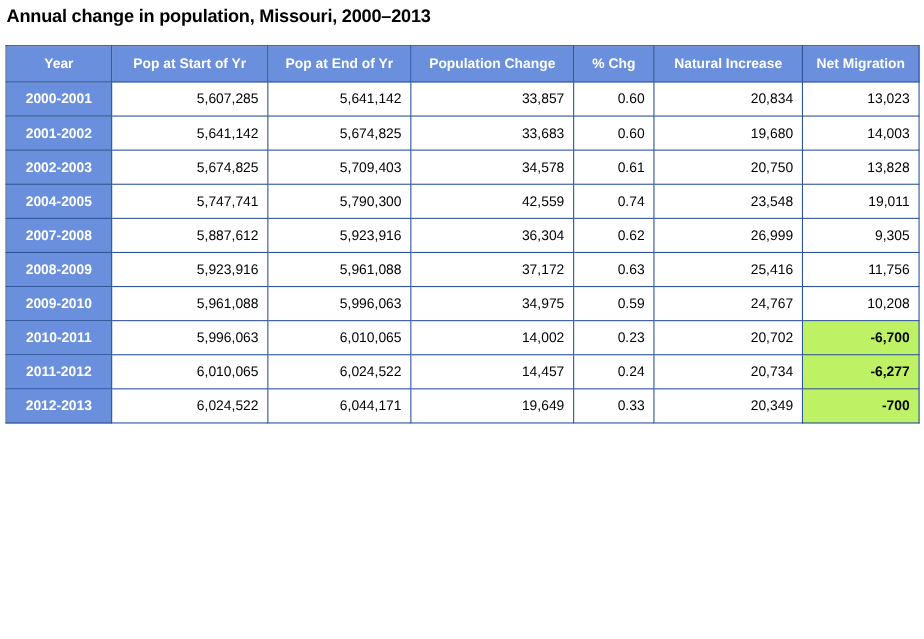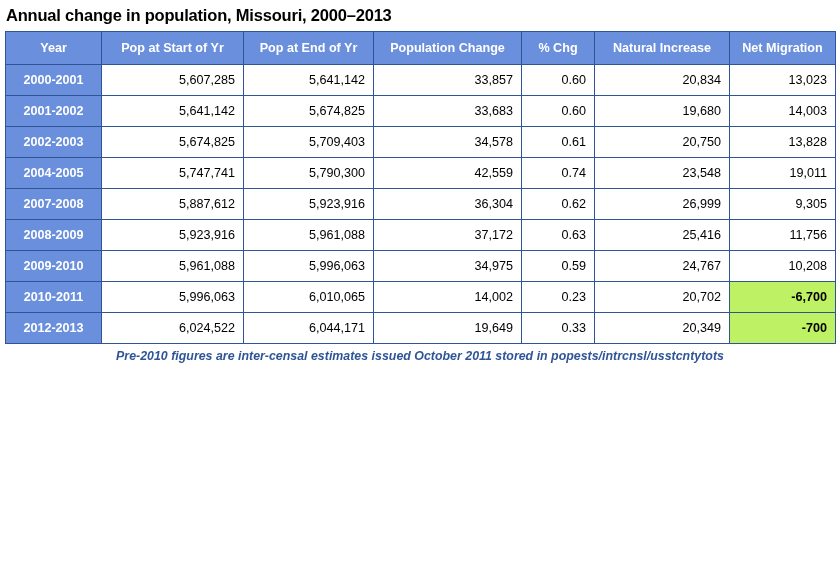--- a/index.html
+++ b/index.html
@@ -16,21 +16,21 @@
   .page {
     position: relative;
     width: 840px;
     height: 581px;
     box-sizing: border-box;
   }
   .title {
     font-size: 16.5px;
     font-weight: bold;
     color: #000000;
-    padding: 6px 0 6px 6px;
+    padding: 6px 0 16px 6px;
     letter-spacing: -0.2px;
     white-space: nowrap;
   }
   .table-wrap {
     padding: 0 5px;
     box-sizing: border-box;
     width: 748px;
   }
   table.data {
     border-collapse: collapse;
@@ -181,27 +181,35 @@
         <tr>
           <td class="year">2010-2011</td>
           <td>5,996,063</td>
           <td>6,010,065</td>
           <td>14,002</td>
           <td>0.23</td>
           <td>20,702</td>
           <td class="highlight">-6,700</td>
         </tr>
         <tr>
+          <td class="year">2011-2012</td>
+          <td>6,010,065</td>
+          <td>6,024,522</td>
+          <td>14,457</td>
+          <td>0.24</td>
+          <td>20,734</td>
+          <td class="highlight">-6,277</td>
+        </tr>
+        <tr>
           <td class="year">2012-2013</td>
           <td>6,024,522</td>
           <td>6,044,171</td>
           <td>19,649</td>
           <td>0.33</td>
           <td>20,349</td>
           <td class="highlight">-700</td>
         </tr>
       </tbody>
     </table>
 
-    <div class="footnote">Pre-2010 figures are inter-censal estimates issued October 2011 stored in popests/intrcnsl/usstcntytots</div>
   </div>
 
 </div>
 
 </body></html>

